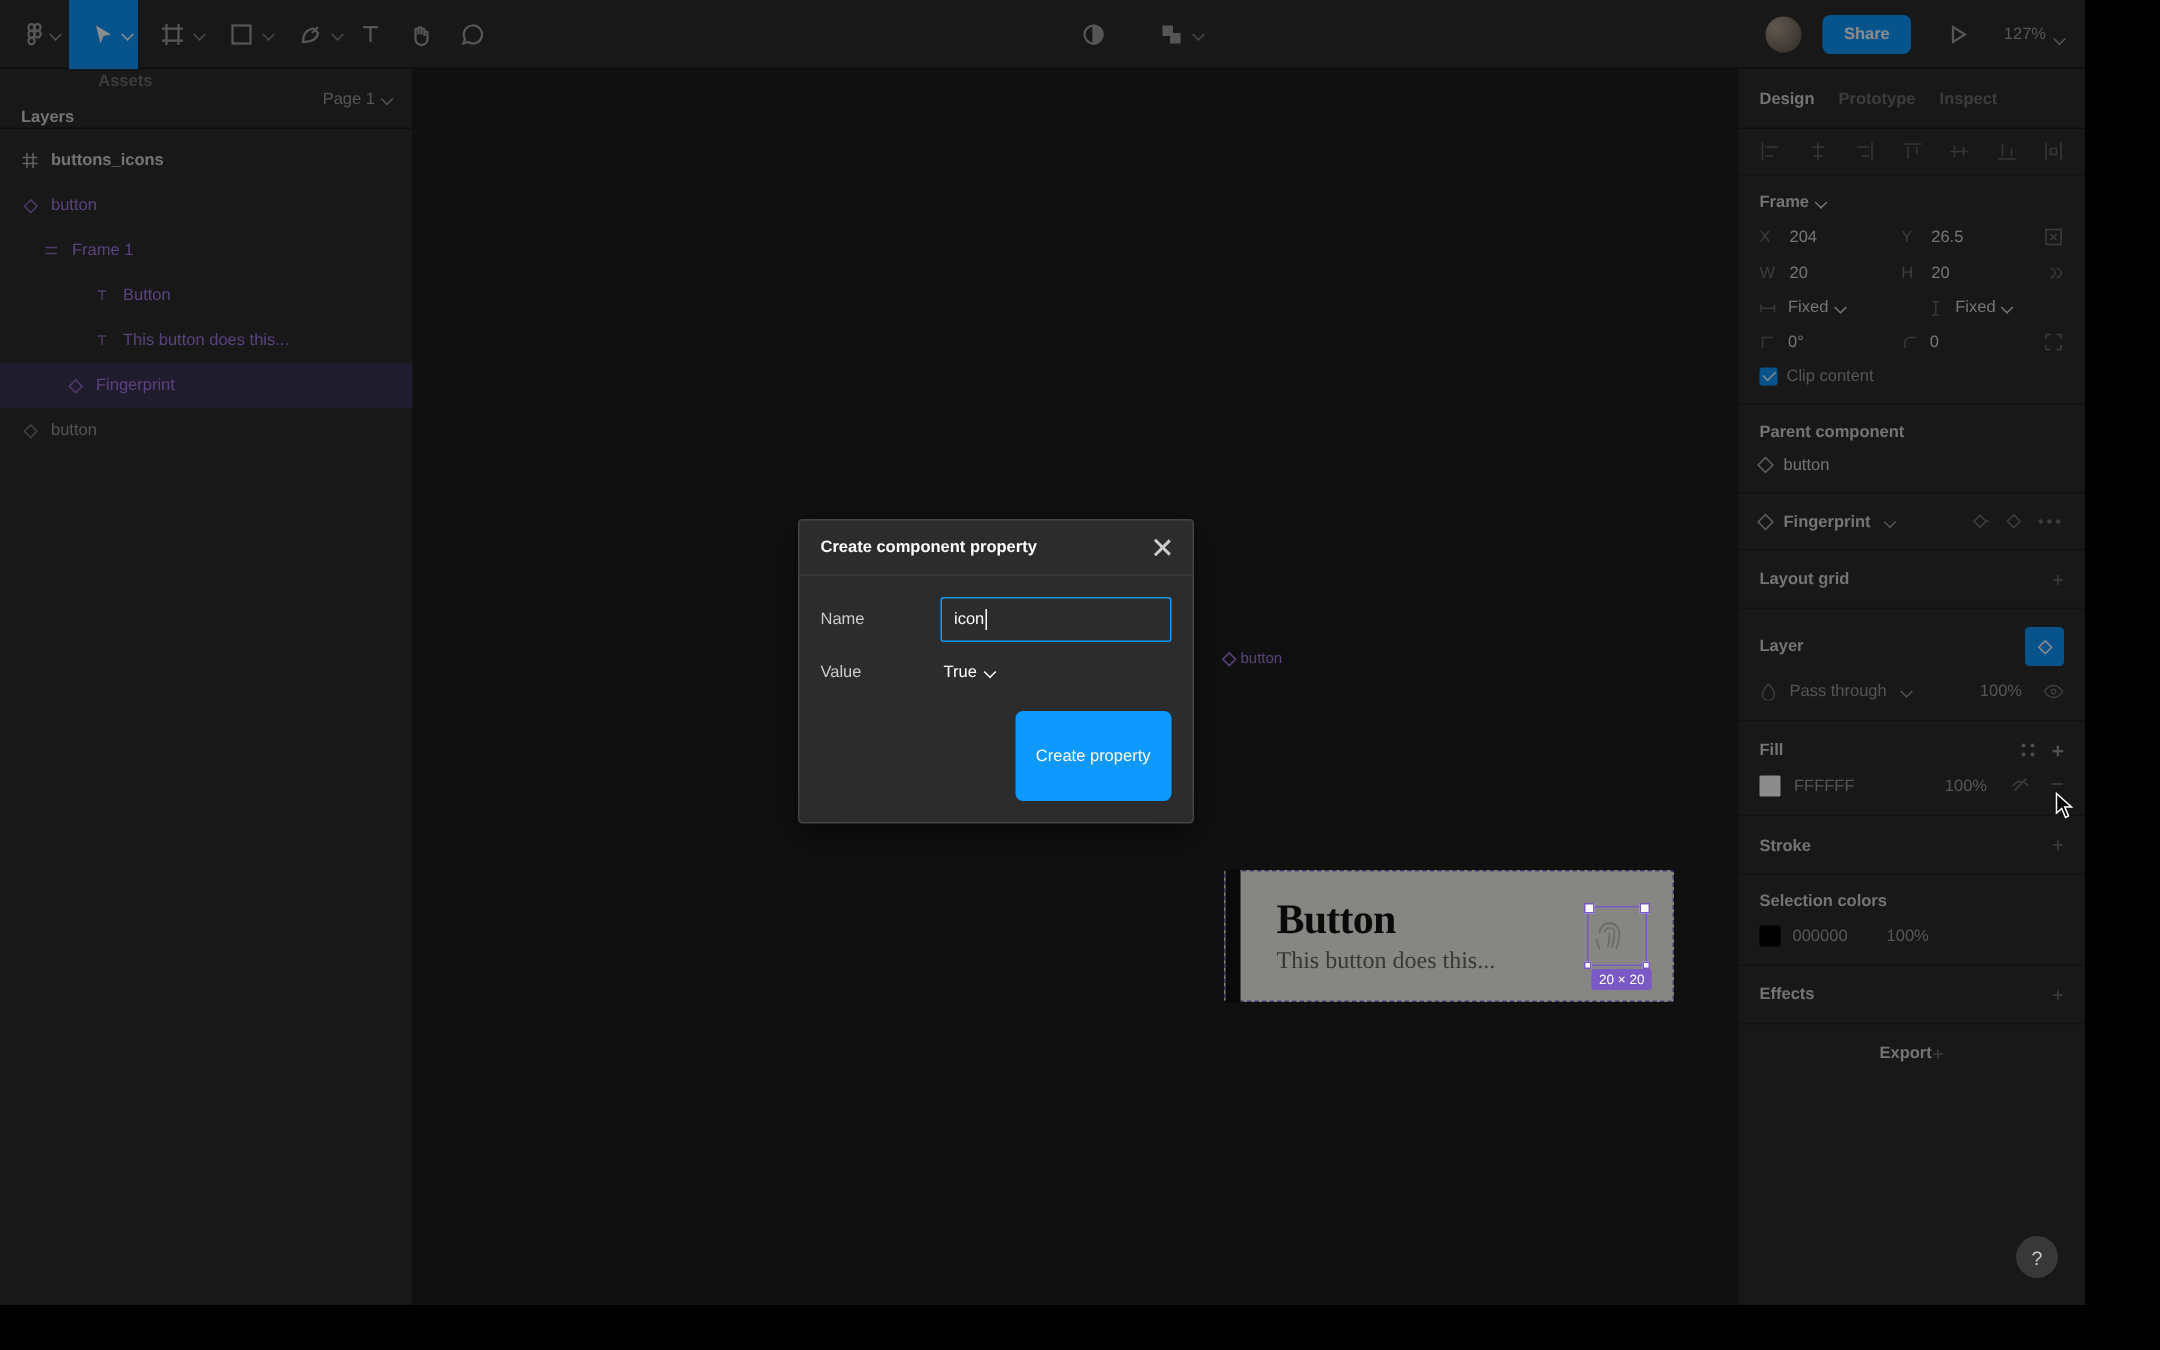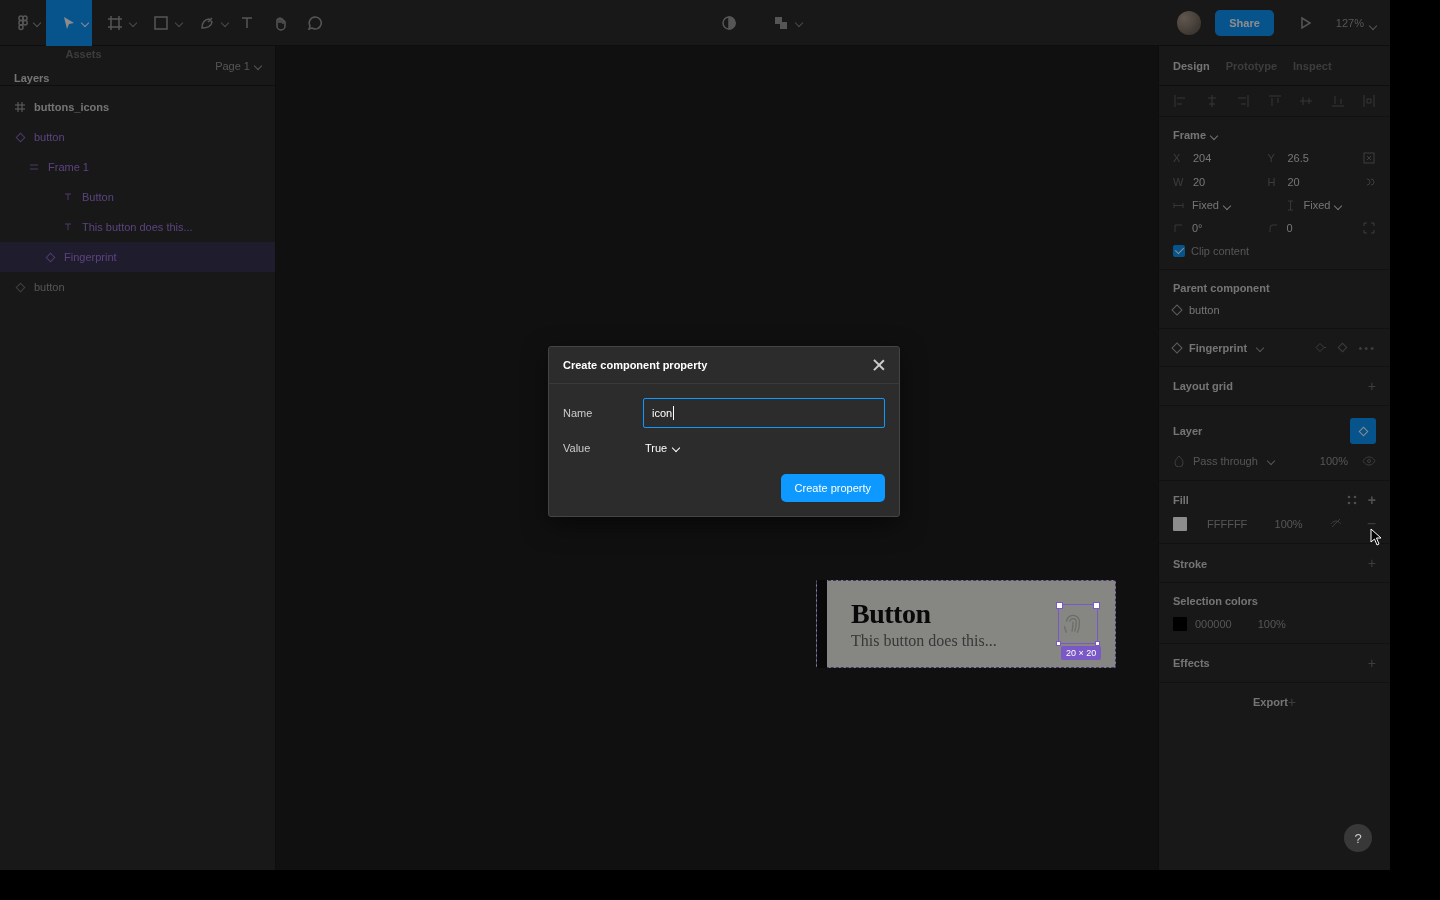--- a/index.html
+++ b/index.html
@@ -102,36 +102,36 @@
   .selbox::before, .selbox::after,
   .selbox .h1, .selbox .h2, .selbox .h3, .selbox .h4 { content: ""; position: absolute; width: 5px; height: 5px; background: #fff; border: 1px solid #7a58c5; }
   .selbox::before { left: -3px; top: -3px; }
   .selbox::after { right: -3px; top: -3px; }
   .selbox .h1 { left: -3px; bottom: -3px; }
   .selbox .h2 { right: -3px; bottom: -3px; }
   .size-tag { position: absolute; left: 785px; top: 600px; background: #7a58c5; color: #fff; font-size: 9px; padding: 2px 5px; border-radius: 2px; z-index: 60; }
   .fingerprint-svg { width: 26px; height: 26px; color: #222; }
 
   
-  .modal { position: absolute; left: 548px; top: 346px; width: 352px; background: #2c2c2c; border: 1px solid #444; border-radius: 3px; z-index: 70; box-shadow: 0 8px 24px rgba(0,0,0,.5); }
+  .modal { position: absolute; left: 532px; top: 346px; width: 264px; background: #2c2c2c; border: 1px solid #444; border-radius: 3px; z-index: 70; box-shadow: 0 8px 24px rgba(0,0,0,.5); }
   .modal-hd { display: flex; align-items: center; justify-content: space-between; padding: 12px 14px; border-bottom: 1px solid #3a3a3a; }
   .modal-title { font-size: 11px; font-weight: 600; color: #fff; }
   .close { width: 12px; height: 12px; position: relative; cursor: pointer; }
   .close::before, .close::after { content: ""; position: absolute; left: 5px; top: -1px; width: 1.5px; height: 14px; background: #ccc; }
   .close::before { transform: rotate(45deg); }
   .close::after { transform: rotate(-45deg); }
   .modal-body { padding: 14px; }
   .mrow { display: flex; align-items: center; margin-bottom: 14px; }
   .mlabel { width: 80px; font-size: 11px; color: #ccc; }
   .minput { flex: 1; height: 30px; background: #2c2c2c; border: 1.5px solid var(--blue); border-radius: 2px; padding: 0 8px; font-size: 11px; color: #fff; display: flex; align-items: center; position: relative; }
   .minput .caret { width: 1px; height: 14px; background: #fff; margin-left: 1px; animation: blink 1s infinite; }
   @keyframes blink { 50% { opacity: 0; } }
   .mselect { font-size: 11px; color: #fff; display: flex; align-items: center; gap: 4px; cursor: pointer; padding-left: 2px; }
   .maction { display: flex; justify-content: flex-end; padding-top: 6px; }
-  .mbtn { background: var(--blue-btn); color: #fff; font-size: 11px; font-weight: 500; padding: 8px 14px; border-radius: 5px; cursor: pointer; }
+  .mbtn { background: var(--blue-btn); color: #fff; font-size: 11px; font-weight: 500; padding: 24px 14px; border-radius: 5px; cursor: pointer; }
 
   
   .help { position: absolute; right: 18px; bottom: 18px; width: 28px; height: 28px; border-radius: 50%; background: #383838; color: #ccc; display: flex; align-items: center; justify-content: center; font-size: 13px; cursor: pointer; z-index: 80; }
 
   
   .cursor { position: absolute; left: 1370px; top: 528px; width: 14px; height: 18px; z-index: 100; }
 </style>
 </head>
 <body>
 
@@ -471,21 +471,21 @@
           <div style="display:flex;gap:10px;align-items:center">
             <svg width="12" height="12" viewBox="0 0 12 12" fill="currentColor" style="opacity:.6">
                 <circle cx="3" cy="3" r="1.3"></circle>
                 <circle cx="9" cy="3" r="1.3"></circle>
                 <circle cx="3" cy="9" r="1.3"></circle>
                 <circle cx="9" cy="9" r="1.3"></circle>
               </svg>
             <span class="plus">+</span>
           </div>
         </div>
-        <div style="display:flex;align-items:center;gap:20px">
+        <div style="display:flex;align-items:center;gap:9px">
           <span class="swatch" style="background:#fff"></span>
           <span>FFFFFF</span>
           <span style="margin-left:auto">100%</span>
           <svg width="14" height="14" viewBox="0 0 14 14" fill="none" stroke="currentColor" style="opacity:.6;margin-left:6px">
               <path d="M2 7s2-3 5-3 5 3 5 3M3 10l8-8"></path>
             </svg>
           <span style="opacity:.6;font-size:16px;line-height:0;margin-left:4px;cursor:pointer">−</span>
         </div>
       </div>
 

